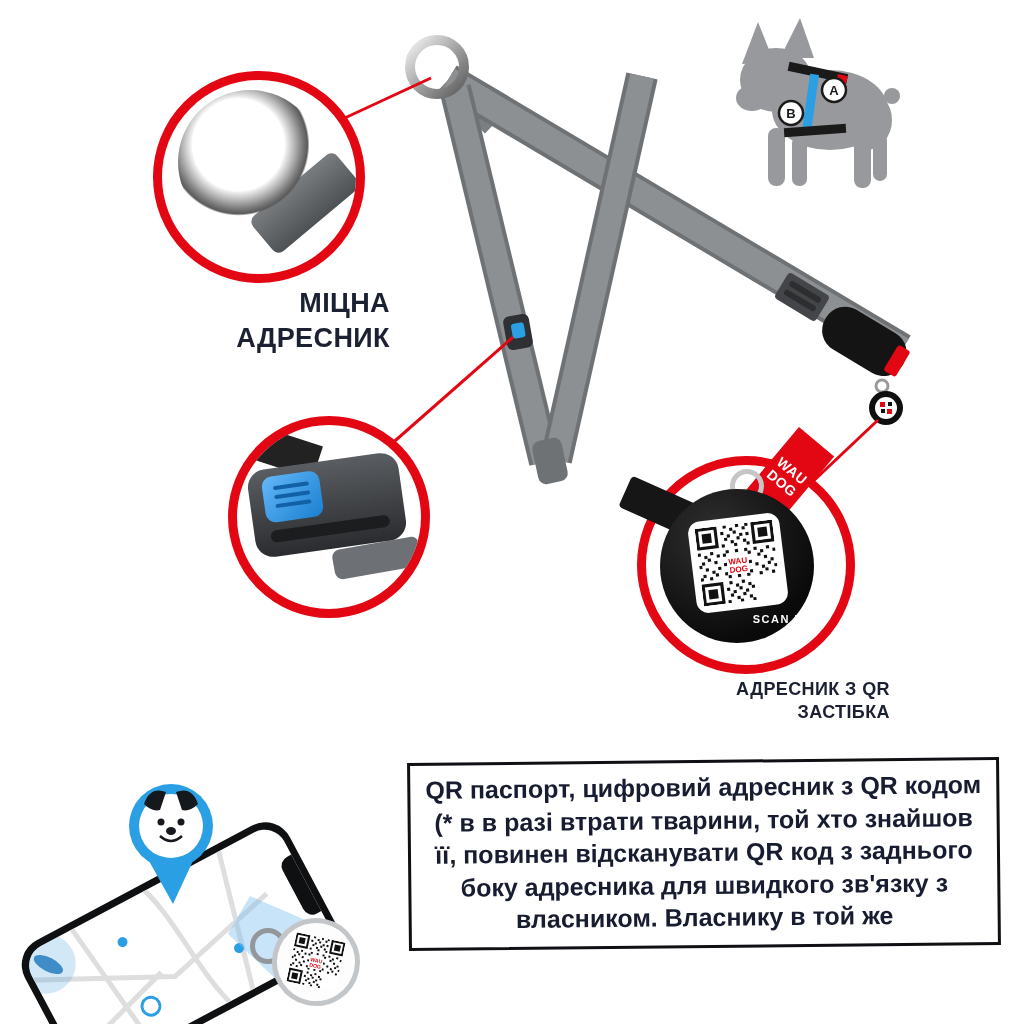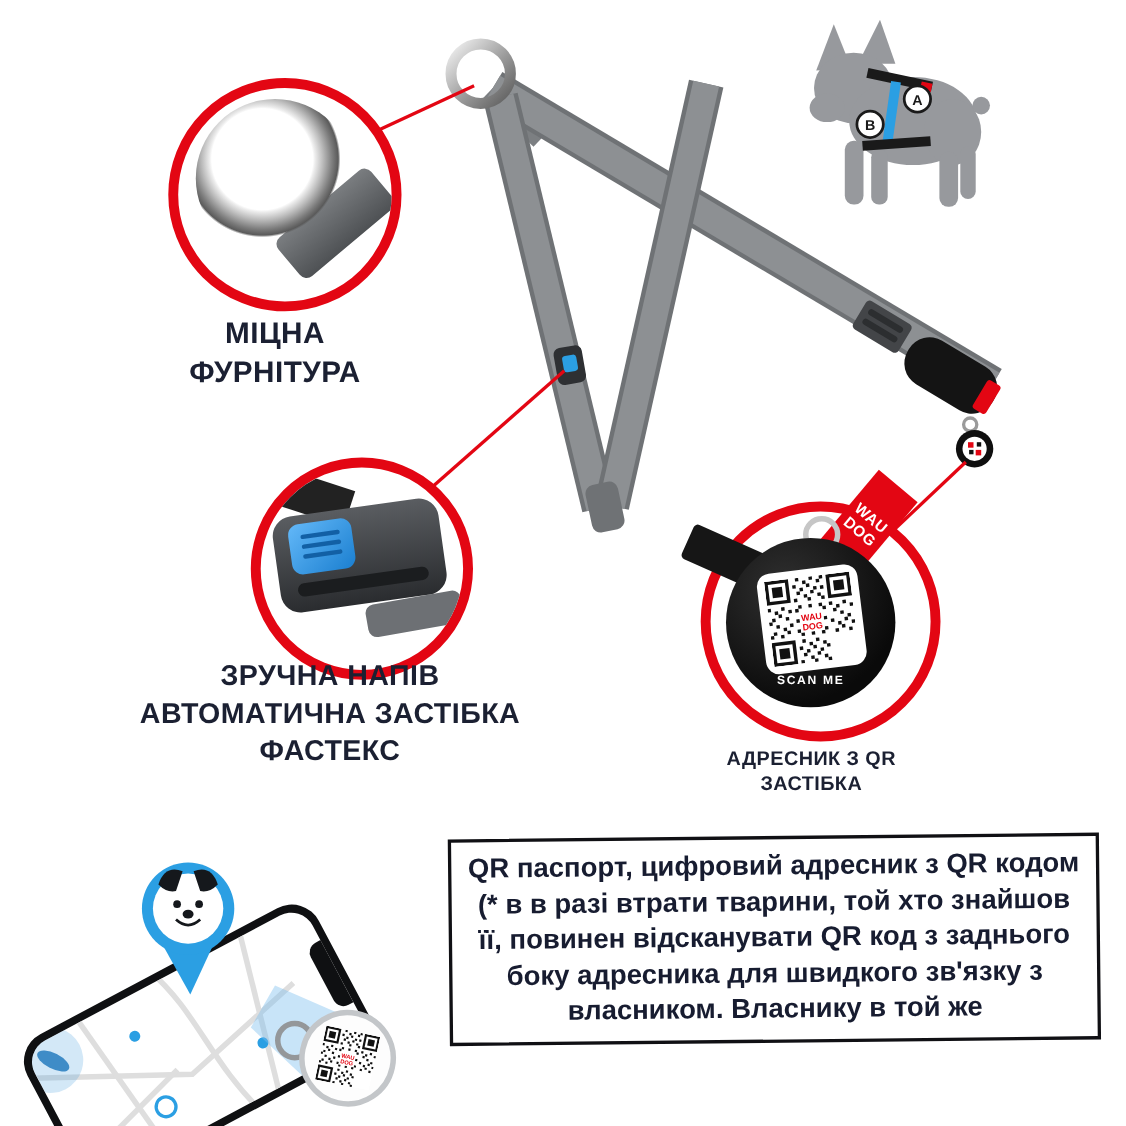--- a/index.html
+++ b/index.html
@@ -27,24 +27,24 @@
   
   .tg-strap{position:absolute;left:-26px;top:34px;width:122px;height:34px;background:#161616;border-radius:4px;transform:rotate(24deg);z-index:1;}
   .tg-ribbon{position:absolute;left:118px;top:-34px;width:46px;height:92px;background:#e30613;transform:rotate(40deg);
              display:flex;flex-direction:column;align-items:center;justify-content:center;z-index:1;}
   .tg-ribbon span{color:#fff;font-weight:bold;font-size:14px;letter-spacing:.5px;line-height:1.15;}
   .tg-link{position:absolute;left:84px;top:4px;width:24px;height:24px;border:5px solid #c6c6c6;border-radius:50%;z-index:2;}
   .tg-disc{position:absolute;left:14px;top:24px;width:154px;height:154px;border-radius:50%;
            background:radial-gradient(circle at 35% 30%, #303030, #0a0a0a 72%);z-index:3;}
   .tg-plate{position:absolute;left:46px;top:52px;width:92px;height:92px;background:#fff;border-radius:12px;
             transform:rotate(-7deg);z-index:4;display:flex;align-items:center;justify-content:center;}
-  .tg-scan{position:absolute;left:14px;top:148px;width:154px;text-align:center;color:#fff;
+  .tg-scan{position:absolute;left:14px;top:148px;width:154px;text-align:right;color:#fff;
            font-size:11px;font-weight:bold;letter-spacing:1.5px;z-index:5;}
   
-  .label{position:absolute;text-align:center;font-weight:800;color:#1b2032;z-index:3;letter-spacing:.4px;}
+  .label{position:absolute;text-align:right;font-weight:800;color:#1b2032;z-index:3;letter-spacing:.4px;}
   .label .ln{line-height:1.3;}
   
   .desc-box{position:absolute;left:408px;top:760px;width:592px;height:188px;border:3px solid #101014;background:#fff;
             transform:rotate(-0.6deg);z-index:3;display:flex;align-items:flex-start;justify-content:center;
             padding:8px 14px;box-sizing:border-box;overflow:hidden;}
   .desc-text{font-size:25px;font-weight:bold;line-height:1.3;text-align:center;color:#171c30;}
   
   .phone{position:absolute;left:104px;top:800px;width:152px;height:300px;border-radius:28px;background:#0f1012;
          transform:rotate(62deg);z-index:2;}
   .phone-screen{position:absolute;left:7px;top:7px;right:7px;bottom:7px;border-radius:22px;background:#fff;overflow:hidden;}
@@ -236,39 +236,34 @@
       <text x="73" y="100" font-size="13" font-weight="bold" fill="#1a1a1a" text-anchor="middle">B</text>
     </g>
   </svg>
 
   <div class="callout clip" style="left:153px;top:71px;width:194px;height:194px;">
     <div class="ring-strap"></div>
     <div class="ring-metal"></div>
   </div>
   <div class="label" style="left:110px;top:286px;width:280px;font-size:27px;">
     <div class="ln">МІЦНА</div>
-    <div class="ln">ФУРНІТУРА</div>
+    <div class="ln">АДРЕСНИК</div>
   </div>
 
   <div class="callout clip" style="left:228px;top:416px;width:184px;height:184px;">
     <div class="bk-strap"></div>
     <div class="bk-prong"></div>
     <div class="bk-body">
       <div class="bk-slot"></div>
       <div class="bk-button">
         <div class="bk-stripe" style="top:10px;"></div>
         <div class="bk-stripe" style="top:19px;"></div>
         <div class="bk-stripe" style="top:28px;"></div>
       </div>
     </div>
-  </div>
-  <div class="label" style="left:100px;top:598px;width:400px;font-size:26px;">
-    <div class="ln">ЗРУЧНА НАПІВ</div>
-    <div class="ln">АВТОМАТИЧНА ЗАСТІБКА</div>
-    <div class="ln">ФАСТЕКС</div>
   </div>
 
   <div class="callout" style="left:637px;top:456px;width:200px;height:200px;">
     <div class="tg-strap"></div>
     <div class="tg-ribbon">
       <span>WAU</span>
       <span>DOG</span>
     </div>
     <div class="tg-link"></div>
     <div class="tg-disc"></div>

